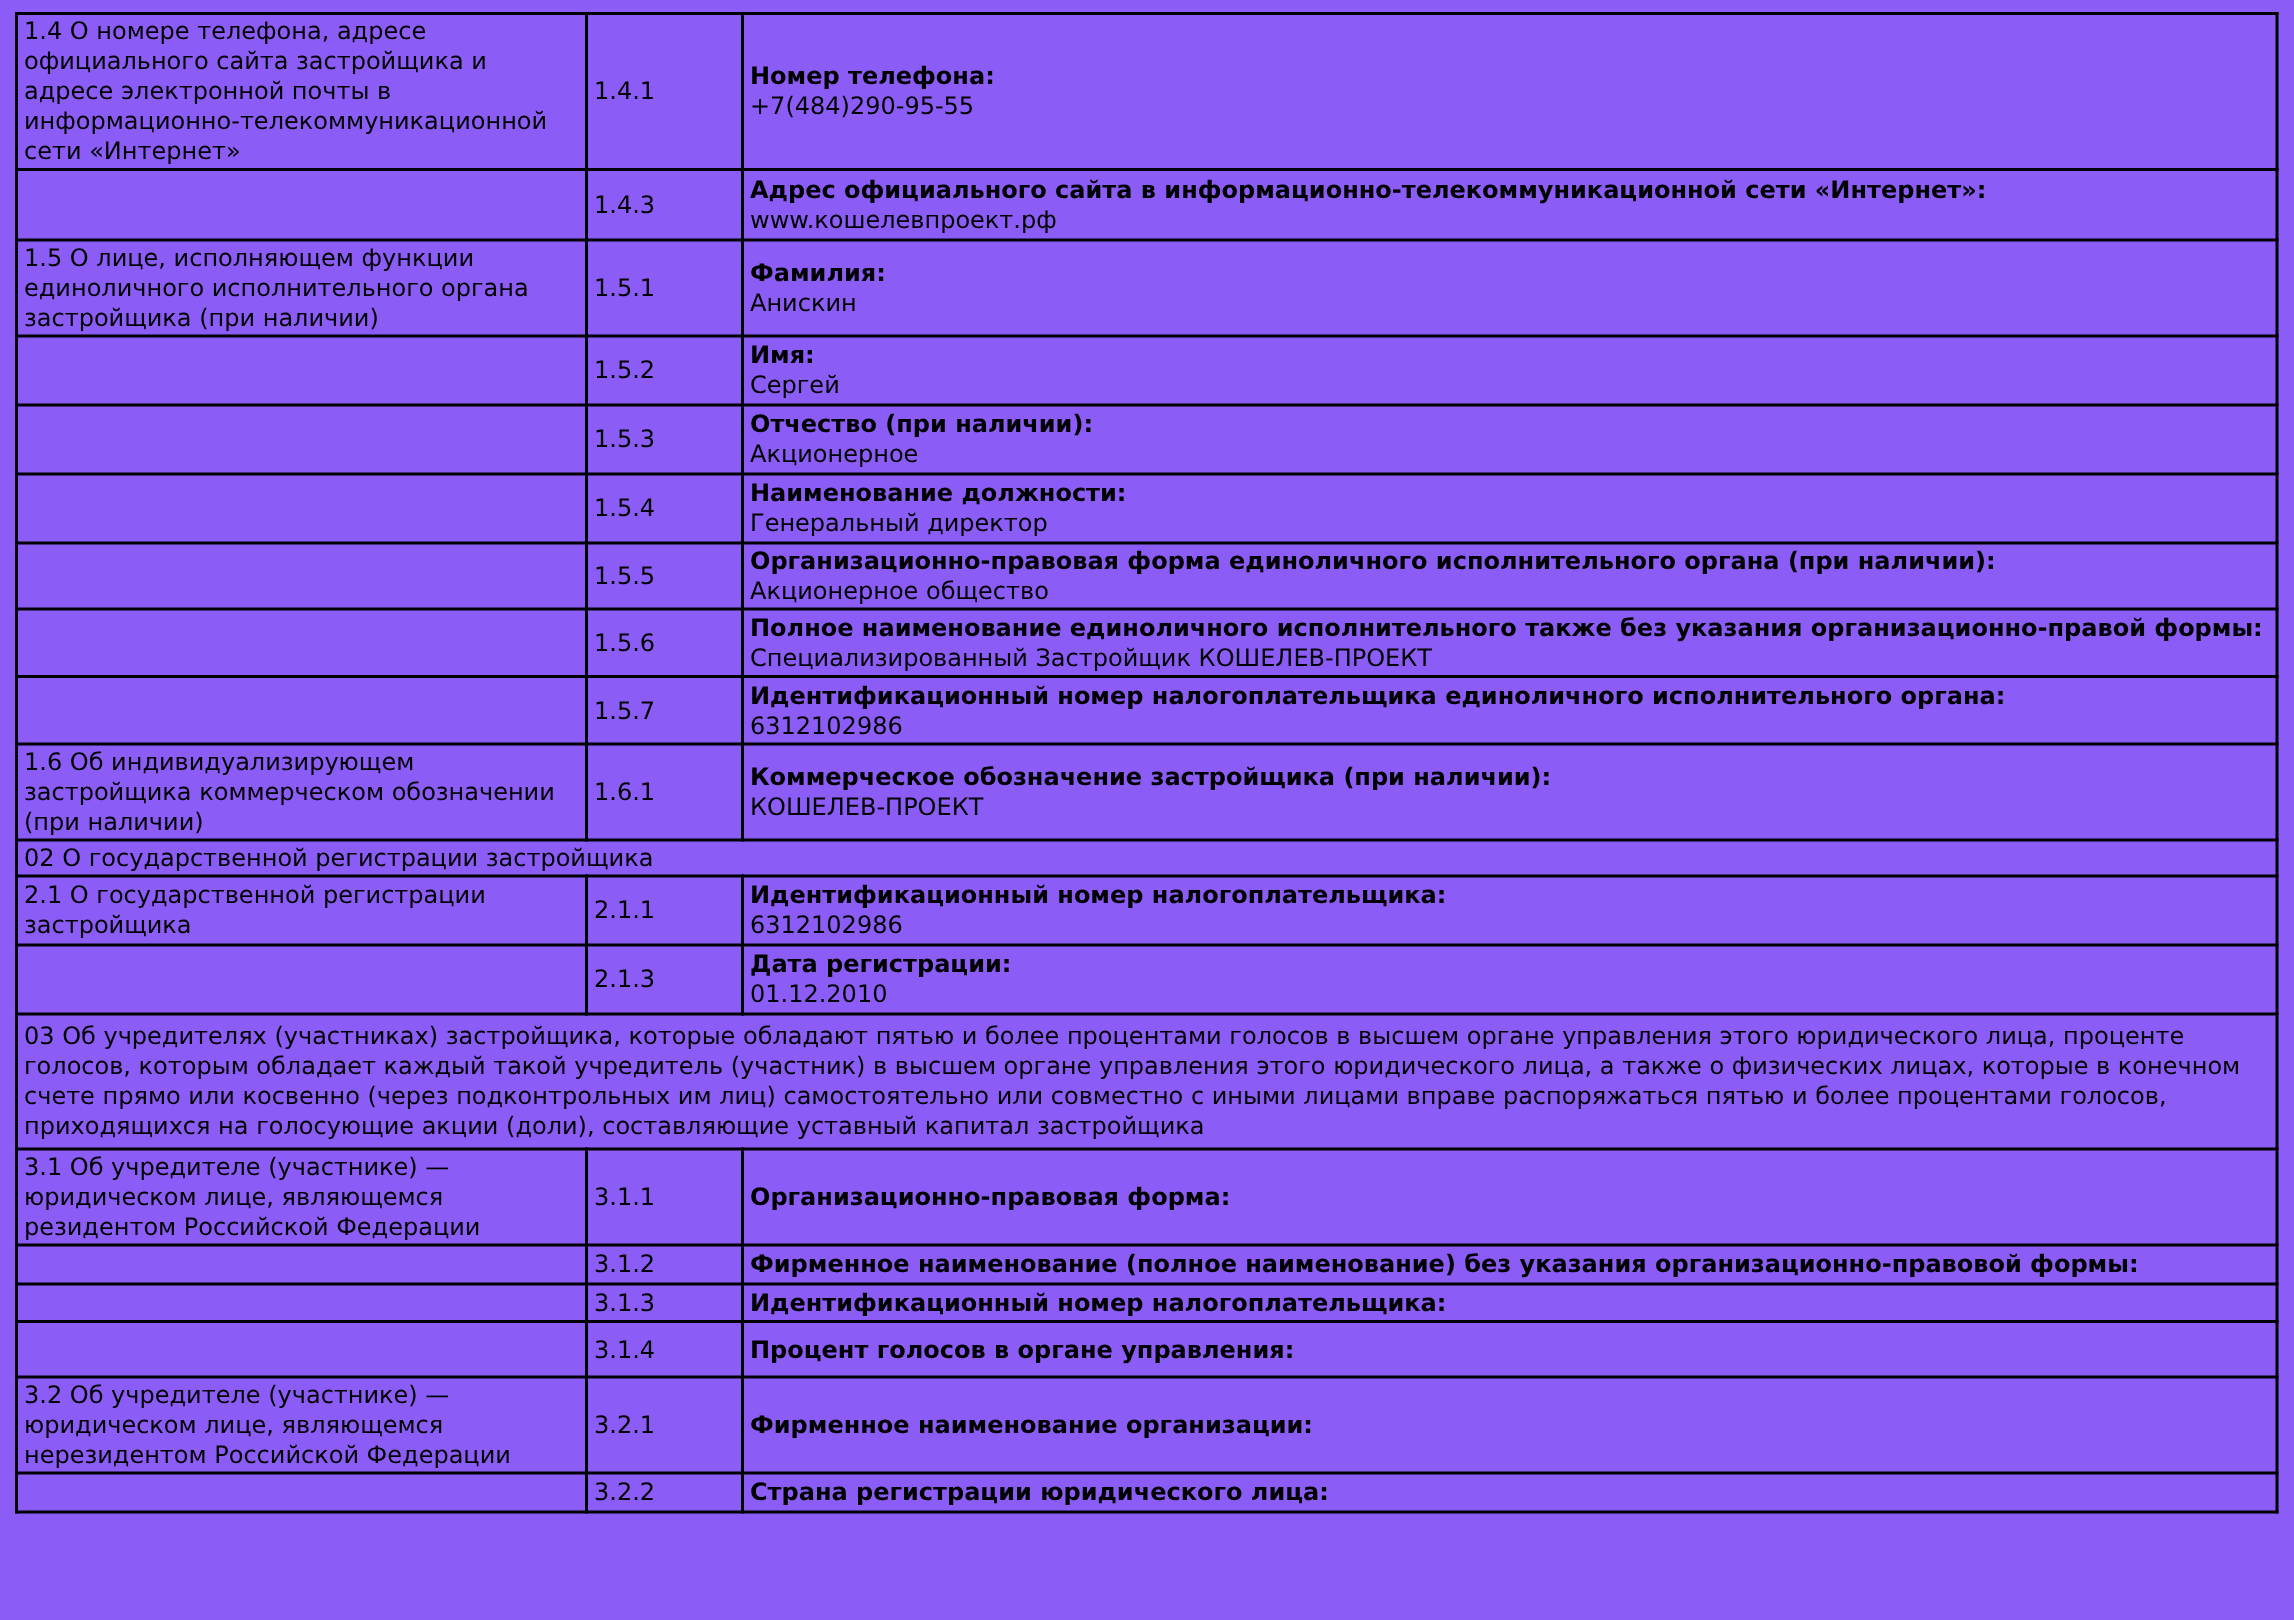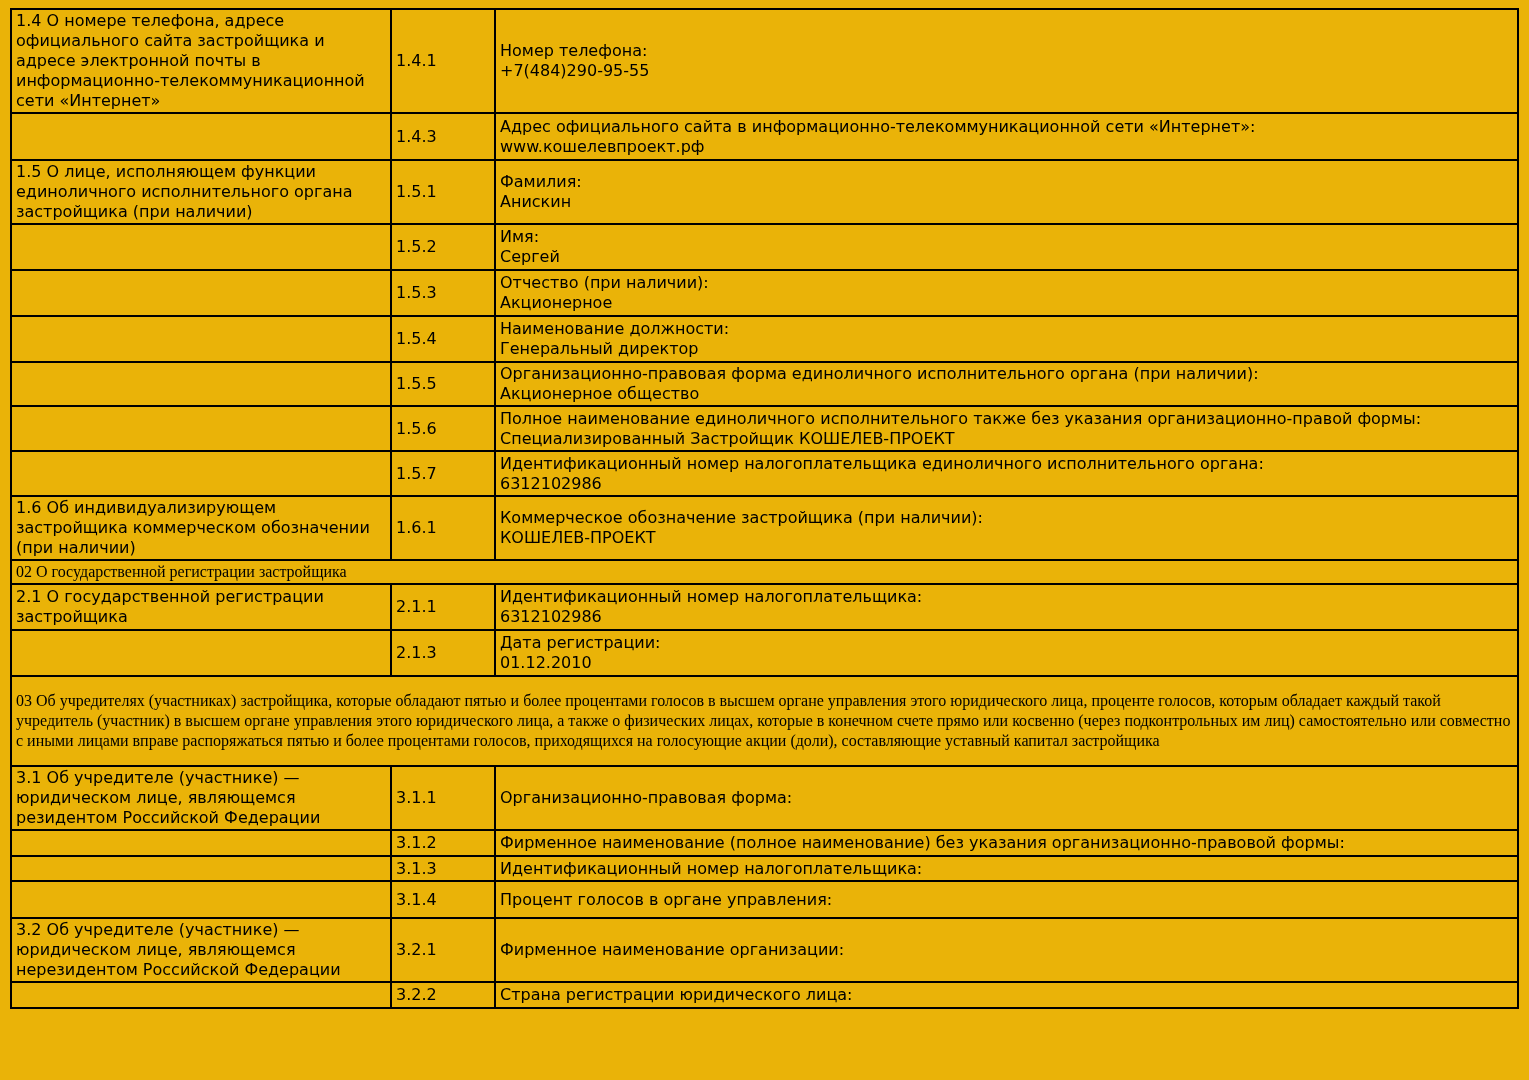--- a/index.html
+++ b/index.html
@@ -7,42 +7,42 @@
     padding: 0;
     background: #ffffff;
     color: #000000;
     font-family: "DejaVu Sans", "Liberation Sans", sans-serif;
   }
   .page {
     width: 1529px;
     height: 1080px;
     box-sizing: border-box;
     padding: 8px 12px 14px 10px;
-    background: #eab308;
+    background: #8b5cf6;
     overflow: hidden;
   }
   table.decl {
     border-collapse: collapse;
     table-layout: fixed;
     width: 1507px;
   }
   table.decl td {
     border: 2px solid #000000;
     vertical-align: middle;
     padding: 1px 4px;
     font-size: 16px;
     line-height: 20px;
     overflow: hidden;
     word-wrap: break-word;
   }
   td.desc  { width: 372px; }
   td.num   { width: 96px;  }
   td.cont  { width: 1015px; }
-  td.sect  { padding: 1px 4px; font-family: Liberation Serif, serif; }
-  .lab { font-weight: normal; }
+  td.sect  { padding: 1px 4px; }
+  .lab { font-weight: bold; }
   .val { font-weight: normal; }
   .val:empty { display: none; }
 </style>
 </head>
 <body>
 
 <div class="page">
   <table class="decl">
     <colgroup>
       <col style="width:380px">

